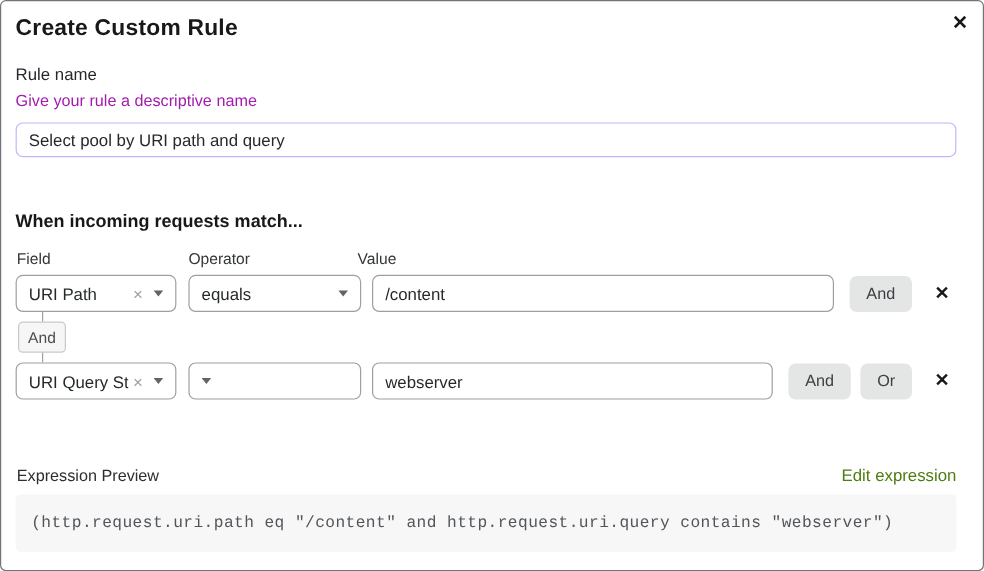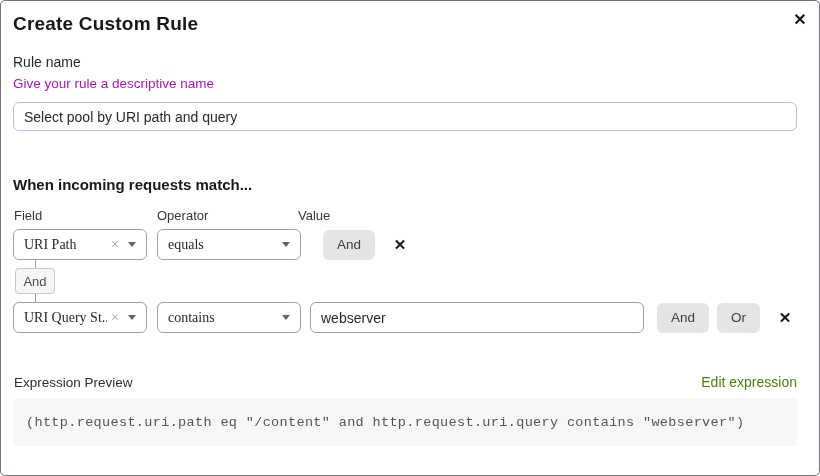--- a/index.html
+++ b/index.html
@@ -62,21 +62,20 @@
   .col-labels .c3 { flex: 1; }
   .cond-row { display: flex; align-items: center; margin-top: 5px; height: 31px; }
   .select {
     display: flex; align-items: center;
     width: 134px; height: 31px;
     border: 1px solid #9aa0a4; border-radius: 6px;
     padding: 0 10px;
     margin-right: 10px;
     background: #fff;
     cursor: pointer;
-    font-family: Liberation Serif, serif;
   }
   .select.op { width: 144px; margin-right: 9px; }
   .sel-text {
     flex: 1;
     font-size: 14px; color: #26292c;
     white-space: nowrap; overflow: hidden;
   }
   .clear-x {
     color: #9aa0a5; font-size: 14px; line-height: 14px;
     margin: 0 9px 0 4px;
@@ -119,21 +118,21 @@
   .conn-line { width: 1px; height: 8px; background: #9aa0a4; margin-left: 20px; }
   .conn-chip {
     width: 40px; height: 26px;
     background: #f6f6f6;
     border: 1px solid #c6c9cb; border-radius: 4px;
     display: flex; align-items: center; justify-content: center;
     font-size: 13px; color: #4a4e52;
     cursor: pointer;
   }
   .preview-head {
-    margin-top: 41px;
+    margin-top: 55px;
     display: flex; align-items: center; justify-content: space-between;
   }
   .preview-label { font-size: 13.5px; color: #2c2f31; padding-left: 1px; }
   .edit-link { font-size: 14px; color: #4d7c0f; text-decoration: none; cursor: pointer; }
   .code-block {
     margin-top: 8px;
     height: 48px;
     background: #f7f7f8;
     border-radius: 4px;
     display: flex; align-items: center;
@@ -173,38 +172,38 @@
     <div class="cond-row">
       <div class="select">
         <span class="sel-text">URI Path</span>
         <span class="clear-x">×</span>
         <span class="caret"></span>
       </div>
       <div class="select op">
         <span class="sel-text">equals</span>
         <span class="caret"></span>
       </div>
+      <input class="value-input" type="text" value="/content" style="">
       <button class="logic-btn">And</button>
       <button class="remove-btn">✕</button>
     </div>
 
     <div class="connector">
       <div class="conn-line"></div>
       <div class="conn-chip">And</div>
       <div class="conn-line"></div>
     </div>
 
     <div class="cond-row" style="margin-top:0;">
       <div class="select">
         <span class="sel-text">URI Query St...</span>
         <span class="clear-x">×</span>
         <span class="caret"></span>
       </div>
       <div class="select op">
-        <span class="sel-text">contains</span>
         <span class="caret"></span>
       </div>
       <input class="value-input" type="text" value="webserver" style="">
       <button class="logic-btn">And</button>
       <button class="logic-btn">Or</button>
       <button class="remove-btn">✕</button>
     </div>
   </div>
 
   <div>

